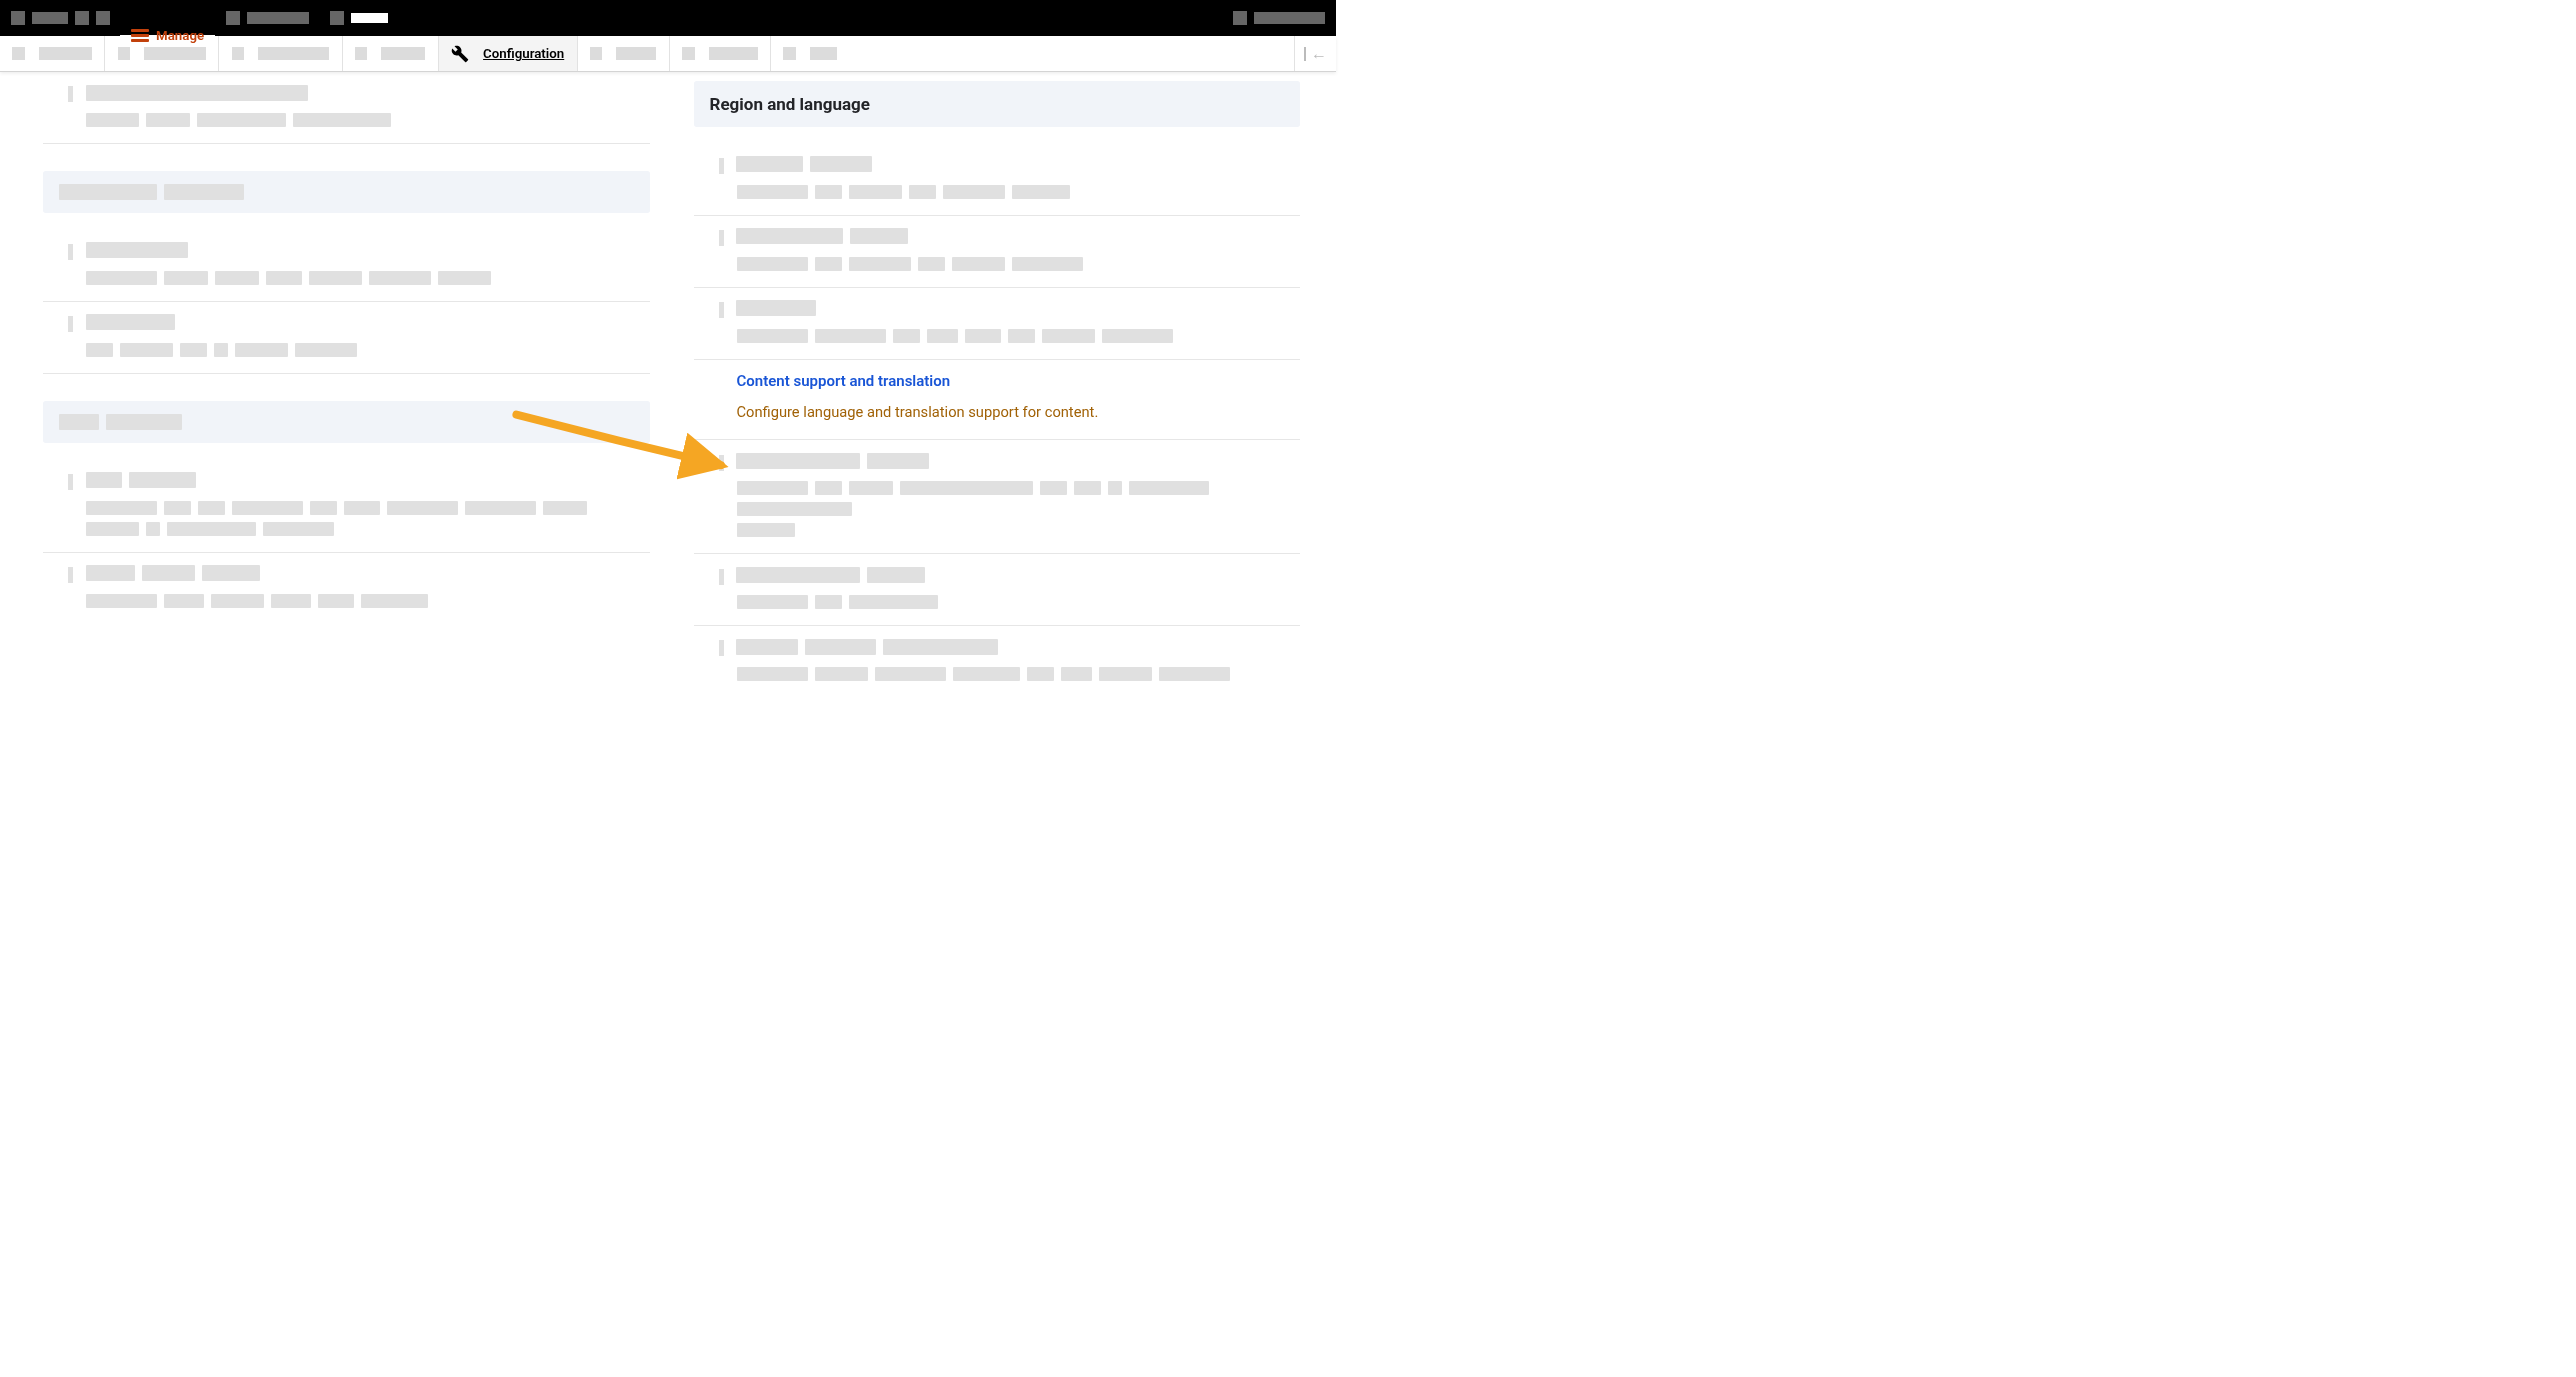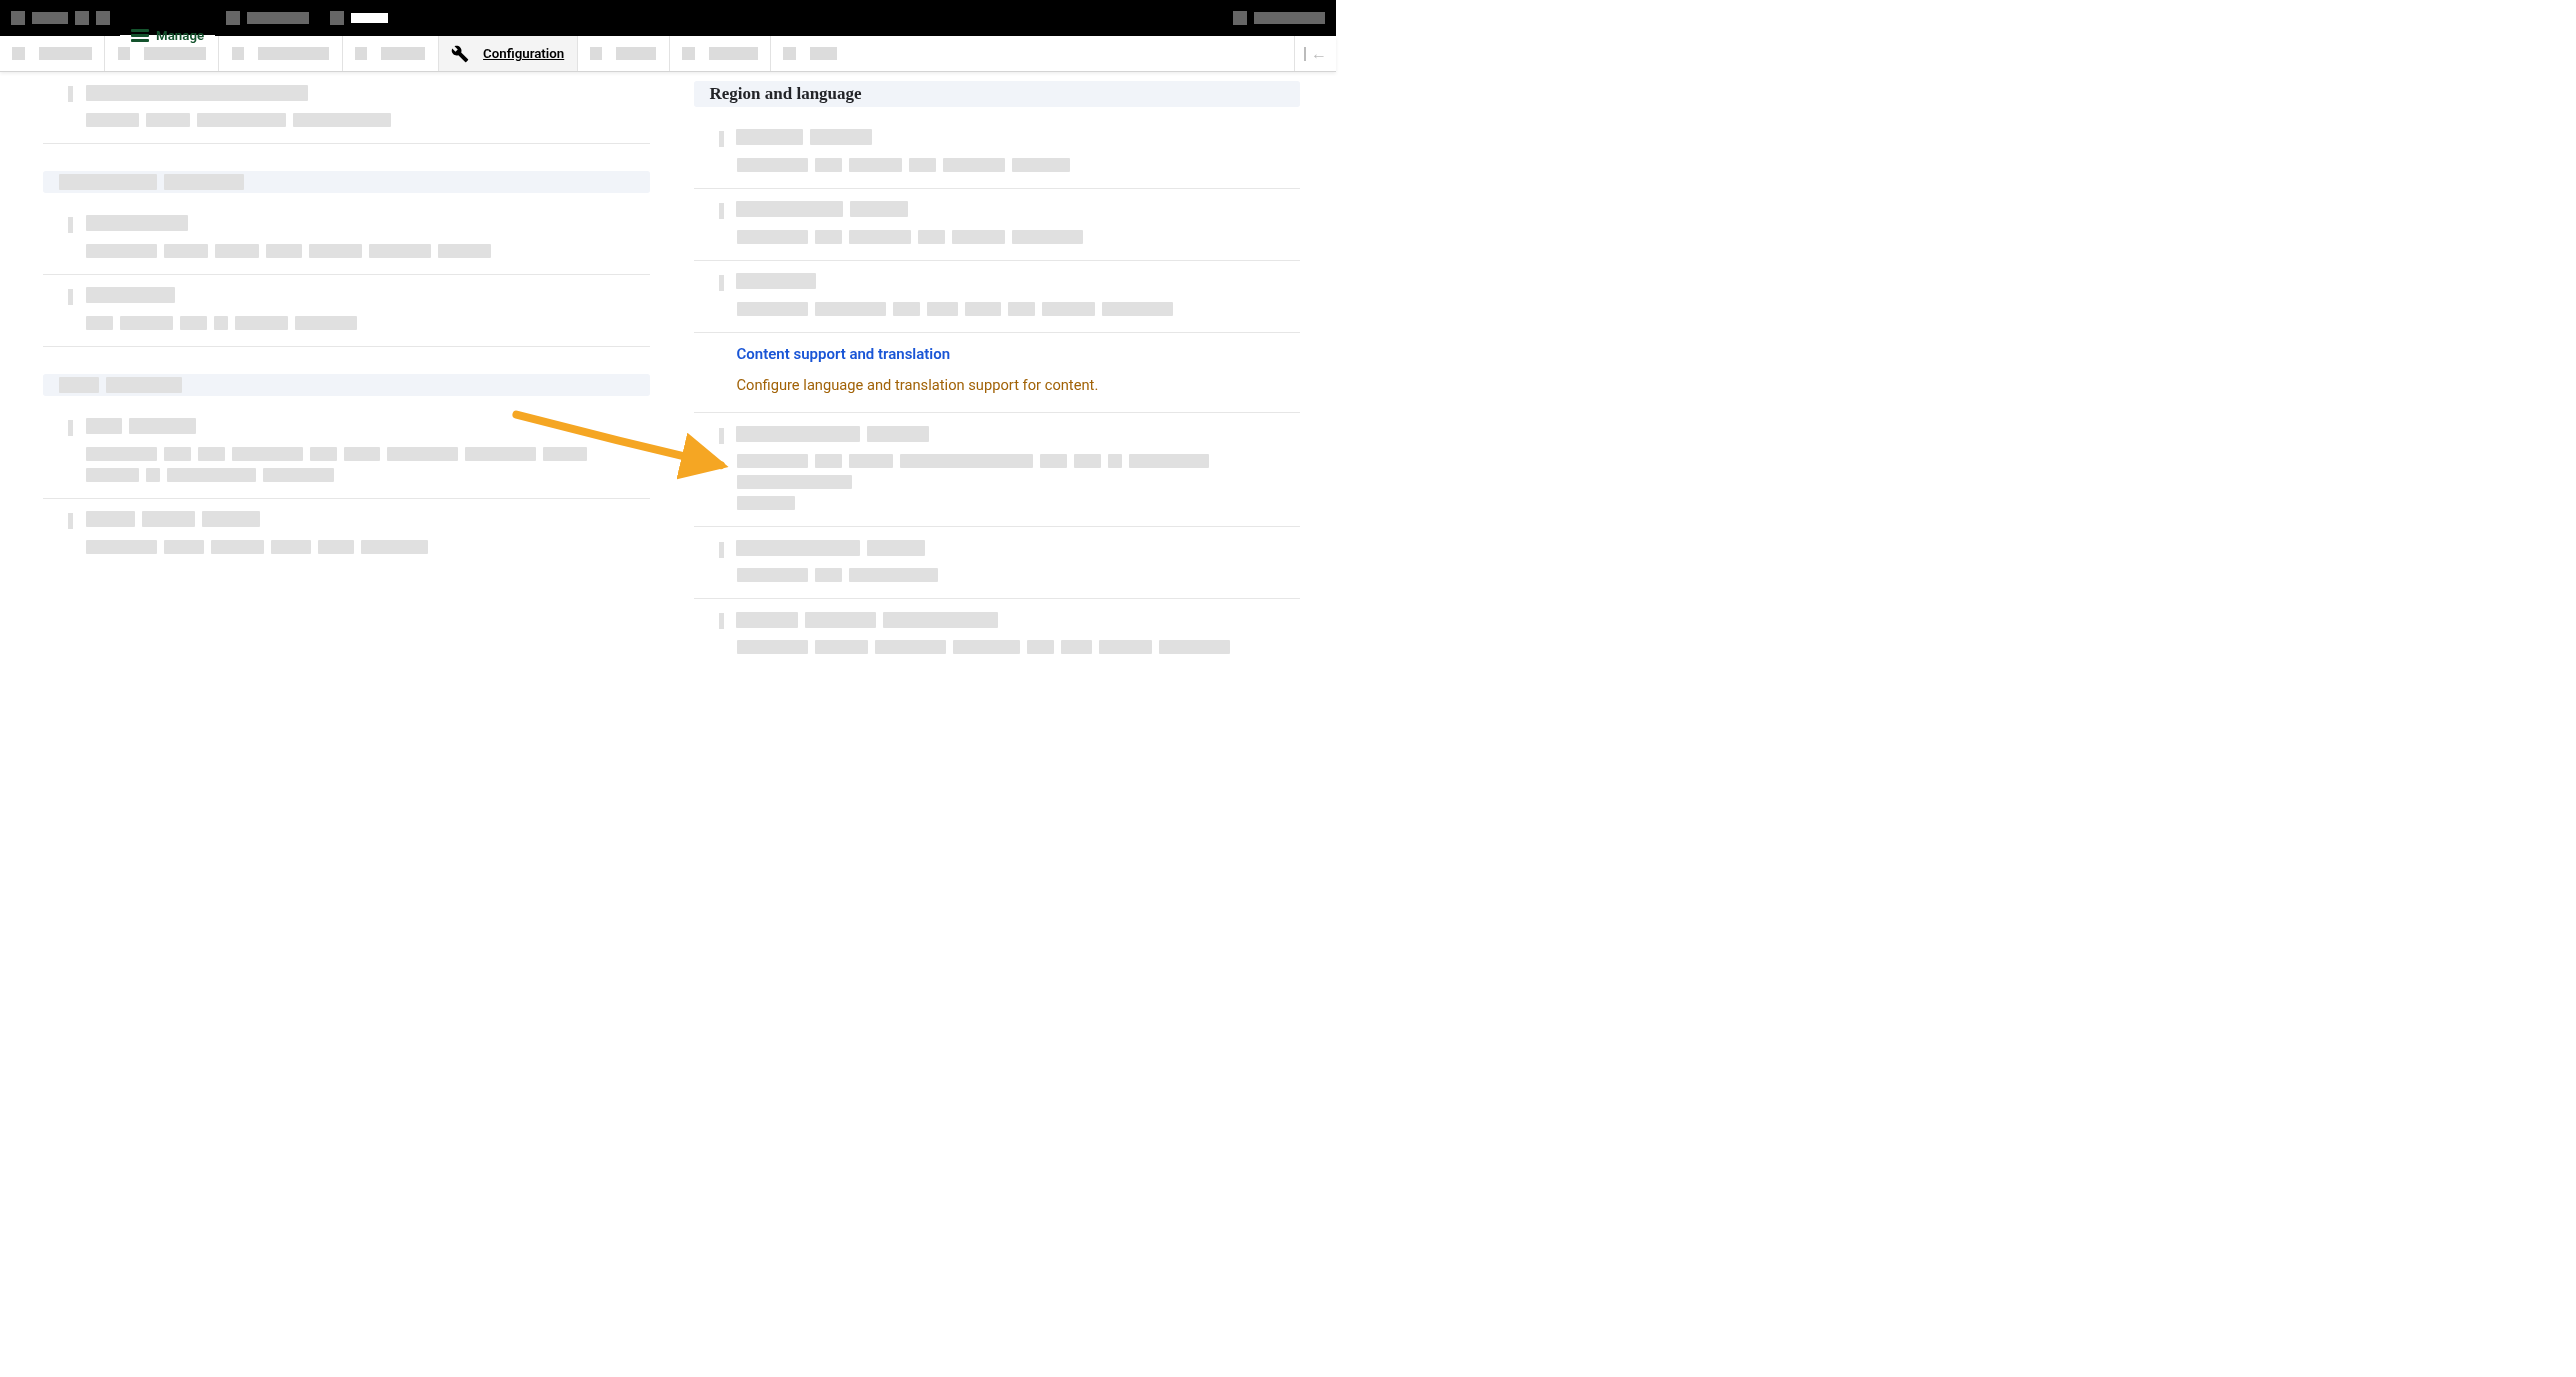--- a/index.html
+++ b/index.html
@@ -4,21 +4,21 @@
 <style>
   * { box-sizing: border-box; margin: 0; padding: 0; }
   html, body { width: 100%; height: 100%; font-family: -apple-system, BlinkMacSystemFont, "Segoe UI", Roboto, Arial, sans-serif; background: #fff; }
   body { overflow: hidden; }
 
   .frame { width: 1336px; height: 720px; position: relative; }
 
   
   .topbar { height: 36px; background: #000; display: flex; align-items: stretch; padding: 0; }
   .topbar .tab { display: flex; align-items: center; padding: 0 10.7px; gap: 7px; color: #fff; }
-  .topbar .tab.active { background: #fff; color: #14532d; margin-top: 35px; }
+  .topbar .tab.active { background: #fff; color: #c2410c; margin-top: 35px; }
   .hamburger { width: 18px; height: 12.4px; display:flex; flex-direction:column; justify-content:space-between; }
   .hamburger span{ display:block; height:2.7px; width:100%; background:currentColor; border-radius:0.9px;}
   .topbar .tab .label { font-size: 13.3px; font-weight: 600; }
   .topbar .sq    { display:inline-block; background:#fff; }
   .topbar .sq.s1 { width:14px; height:14px; }
   .topbar .bar   { display:inline-block; height:12.4px; background:#666; }
   .topbar .bar.light { background:#fff; }
   .topbar .group { display:flex; align-items:center; gap:7px; padding:0 10.7px; }
   .topbar .spacer { flex:1; }
 
@@ -36,21 +36,21 @@
 
   
   .wrench{ width:18px; height:18px; }
 
   
   .content { position:absolute; top:72px; left:0; right:0; bottom:0; padding: 9px 36px 27px 43px; overflow:hidden; }
   .cols { display:flex; gap:44px; }
   .col  { flex:1; min-width:0; }
   .col.right { margin-left: 0px; }
 
-  .section-header { background:#f1f4f9; padding:3px 16px; border-radius:2.7px; margin-bottom: 10px; font-family: Liberation Serif, serif; }
+  .section-header { background:#f1f4f9; padding:13px 16px; border-radius:2.7px; margin-bottom: 17px; }
   .section-header .sh-text { font-size:17px; font-weight:700; color:#232428; }
 
   .card { padding: 12.4px 0 16px 0; border-bottom:0.9px solid #e6e6e6; }
   .card:last-child { border-bottom:none; }
   .link-row { display:flex; align-items:flex-start; gap:12.4px; margin-bottom:10.7px; }
   .link-bullet { width:5.3px; height:16px; background:#e0e0e0; margin-top:1.8px; flex-shrink:0; }
   .link-text { font-size:15px; font-weight:600; color:#1955d6; }
   .desc-text { font-size:14.7px; color:#a16207; line-height:1.55; padding-left: 0; }
 
   

